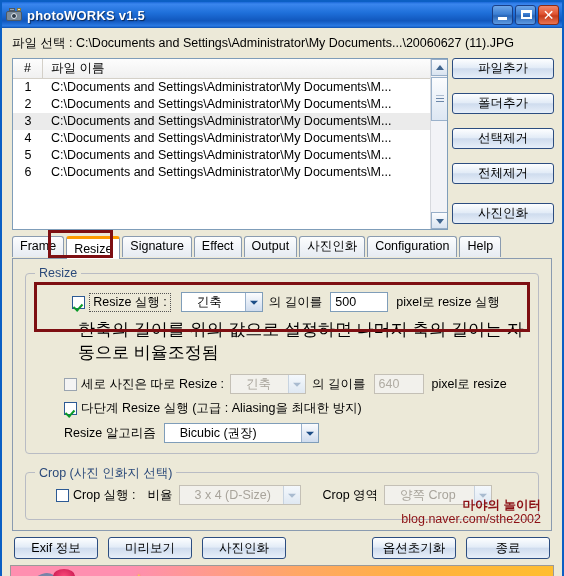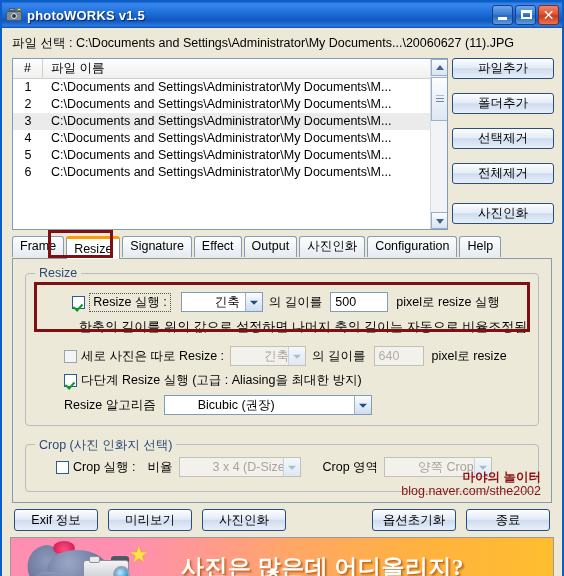--- a/index.html
+++ b/index.html
@@ -167,21 +167,21 @@
     border:solid #0a9a28;border-width:0 2.5px 2.5px 0;transform:rotate(42deg);
   }
   .cb.disabled{border-color:#9aa4b0;background:#f4f4f4;}
   .focusbox{border:1px dotted #555;padding:0 3px;margin-right:4px;}
   
   .combo{
     height:20px;box-sizing:border-box;border:1px solid #7f9db9;background:#fff;
     display:inline-flex;align-items:center;font-size:12.5px;cursor:pointer;
     position:relative;overflow:hidden;
   }
-  .combo .cval{padding:0 4px 0 5px;line-height:18px;flex:1;white-space:nowrap;overflow:hidden;margin-left:28px;}
+  .combo .cval{padding:0 4px 0 15px;line-height:18px;flex:1;white-space:nowrap;overflow:hidden;}
   .combo .carrow{
     width:17px;height:18px;flex:0 0 17px;box-sizing:border-box;
     background:linear-gradient(180deg,#fbfcfe,#cfdcee);
     border-left:1px solid #9ab1cb;position:relative;
   }
   .combo .carrow::after{
     content:"";position:absolute;left:50%;top:50%;transform:translate(-50%,-30%);
     width:0;height:0;border-left:4px solid transparent;border-right:4px solid transparent;border-top:4px solid #1c4d86;
   }
   .combo.disabled{border-color:#c4c0b6;background:#f2f1ec;color:#a8a49b;}
@@ -192,21 +192,21 @@
     height:20px;box-sizing:border-box;border:1px solid #7f9db9;background:#fff;
     font-size:12.5px;line-height:18px;padding:0 4px;color:#000;
     font-family:"Liberation Sans","DejaVu Sans",sans-serif;
   }
   .txt.disabled{border-color:#c4c0b6;background:#f2f1ec;color:#b0aca3;}
   
   .ann-resize{
     position:absolute;left:8px;top:8px;right:8px;height:50px;
     border:3px solid #7e0f12;box-sizing:border-box;pointer-events:none;z-index:4;
   }
-  .note{padding-left:42px;font-size:13px;text-align:center;}
+  .note{padding-left:42px;font-size:17px;}
   
   .wm{position:absolute;right:10px;bottom:4px;text-align:right;line-height:14px;}
   .wm1{color:#8c1014;font-weight:bold;font-size:12.5px;}
   .wm2{color:#8c1014;font-size:12.5px;}
   
   .bottombar{
     flex:0 0 34px;display:flex;align-items:center;padding:0 12px;box-sizing:border-box;
   }
   .bottombar .xpbtn{width:84px;margin-right:10px;height:22px;line-height:20px;}
   .bottombar .spacer{flex:1 1 auto;}
@@ -369,21 +369,21 @@
           <span class="sp" style="margin-left:8px;">pixel로 resize</span>
         </div>
 
         <div class="line" style="padding-left:28px;">
           <span class="cb checked"></span>
           <span class="sp">다단계 Resize 실행 (고급 : Aliasing을 최대한 방지)</span>
         </div>
 
         <div class="line" style="padding-left:28px;">
           <span class="sp">Resize 알고리즘</span>
-          <span class="combo" style="width:208px;margin-left:8px;">
+          <span class="combo" style="width:155px;margin-left:8px;">
             <span class="cval">Bicubic (권장)</span>
             <span class="carrow"></span>
           </span>
         </div>
       </div>
 
       <div class="group" style="margin-top:18px;padding-top:12px;padding-bottom:14px;">
         <span class="legend">Crop (사진 인화지 선택)</span>
         <div class="line" style="padding-left:20px;margin-bottom:0;">
           <span class="cb"></span>

